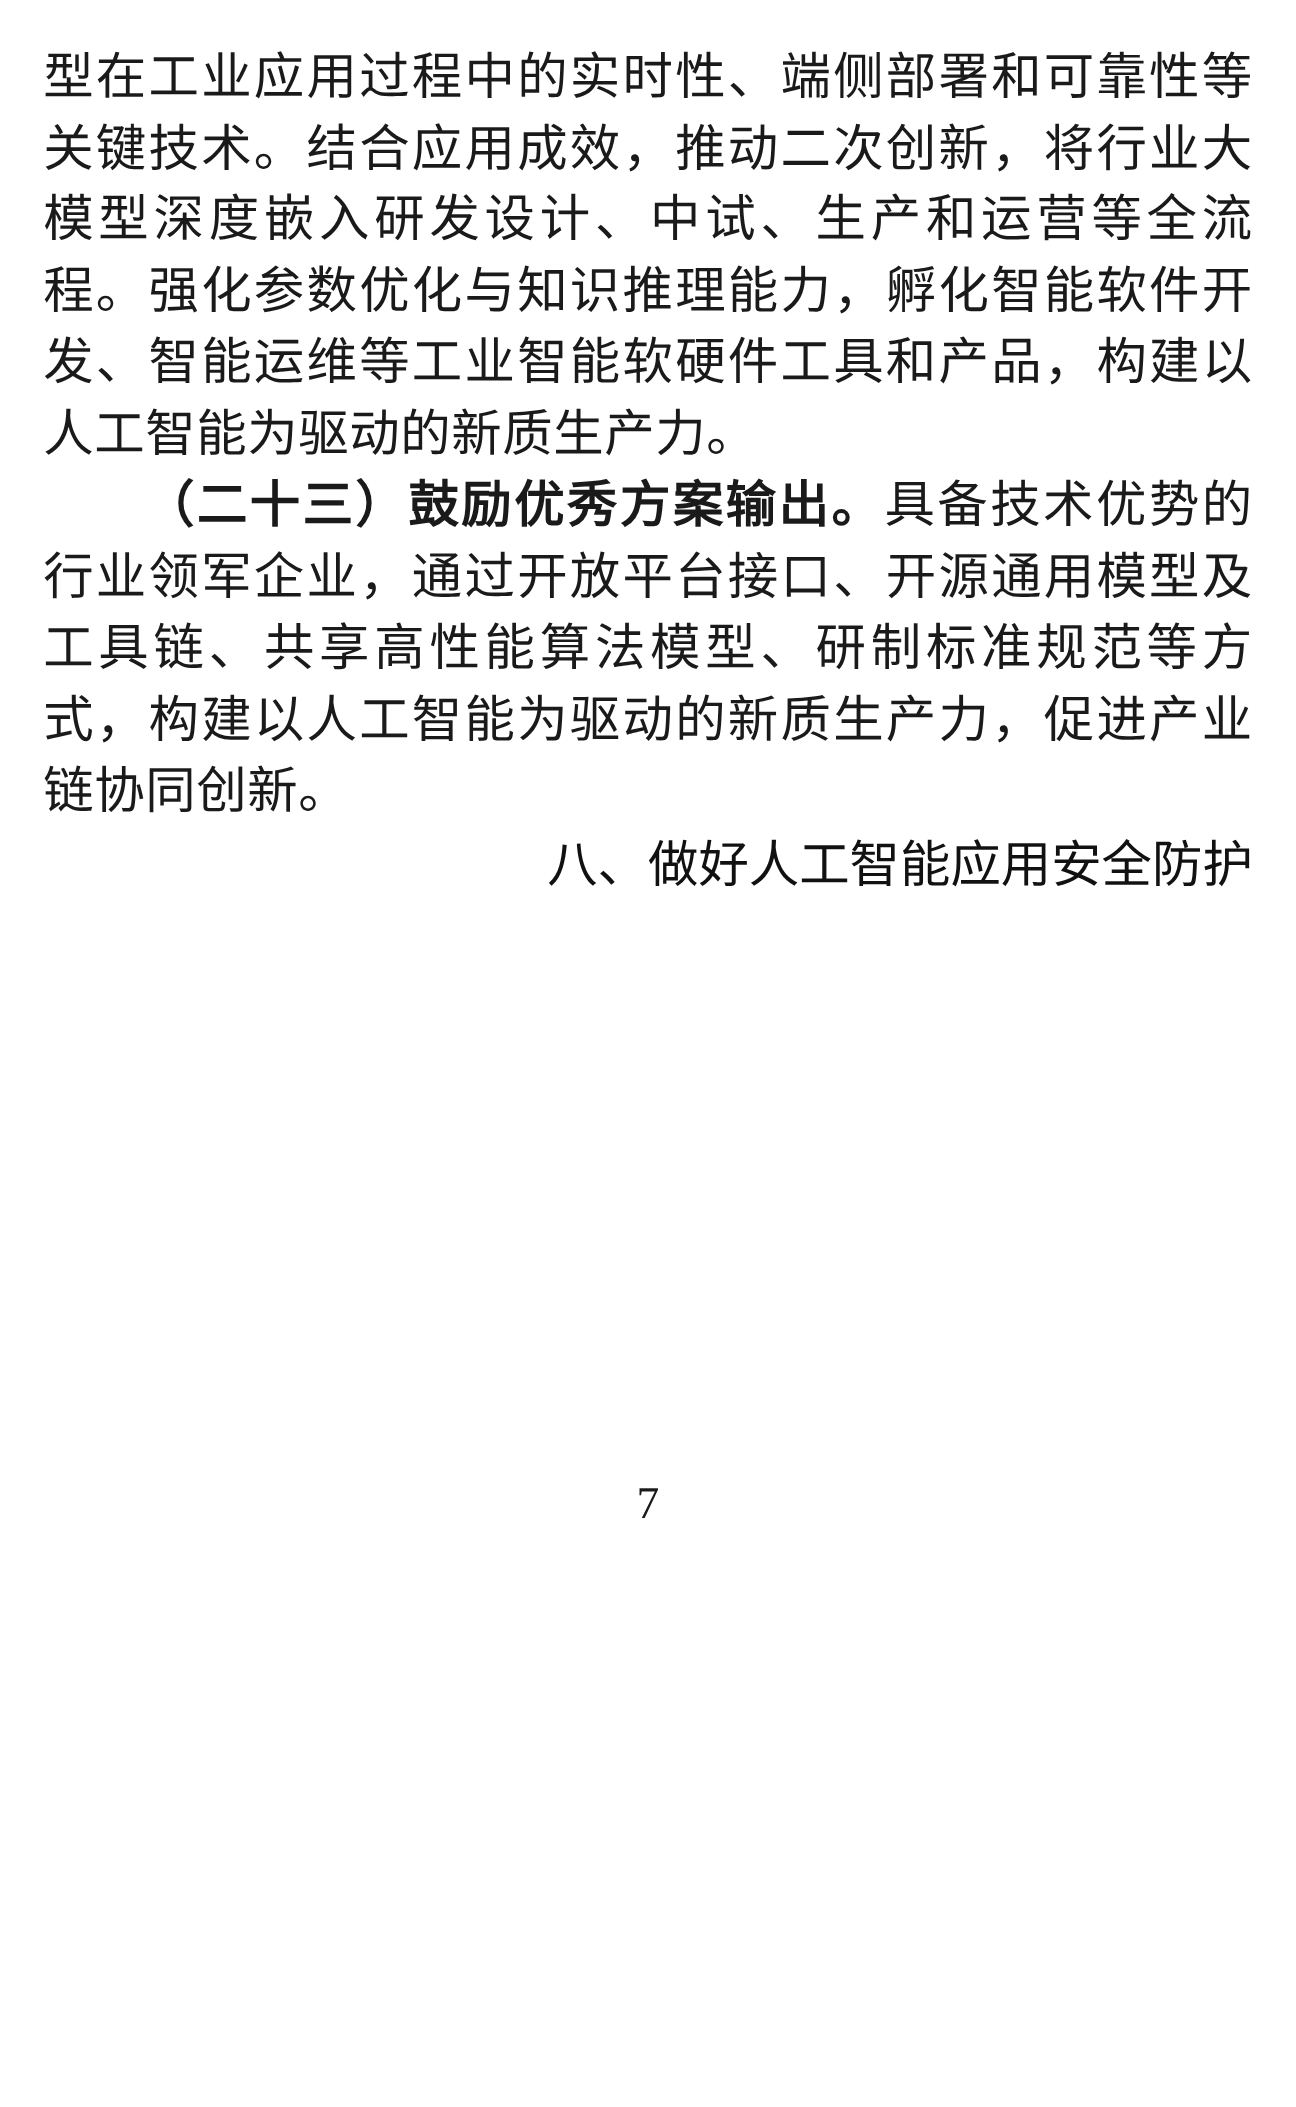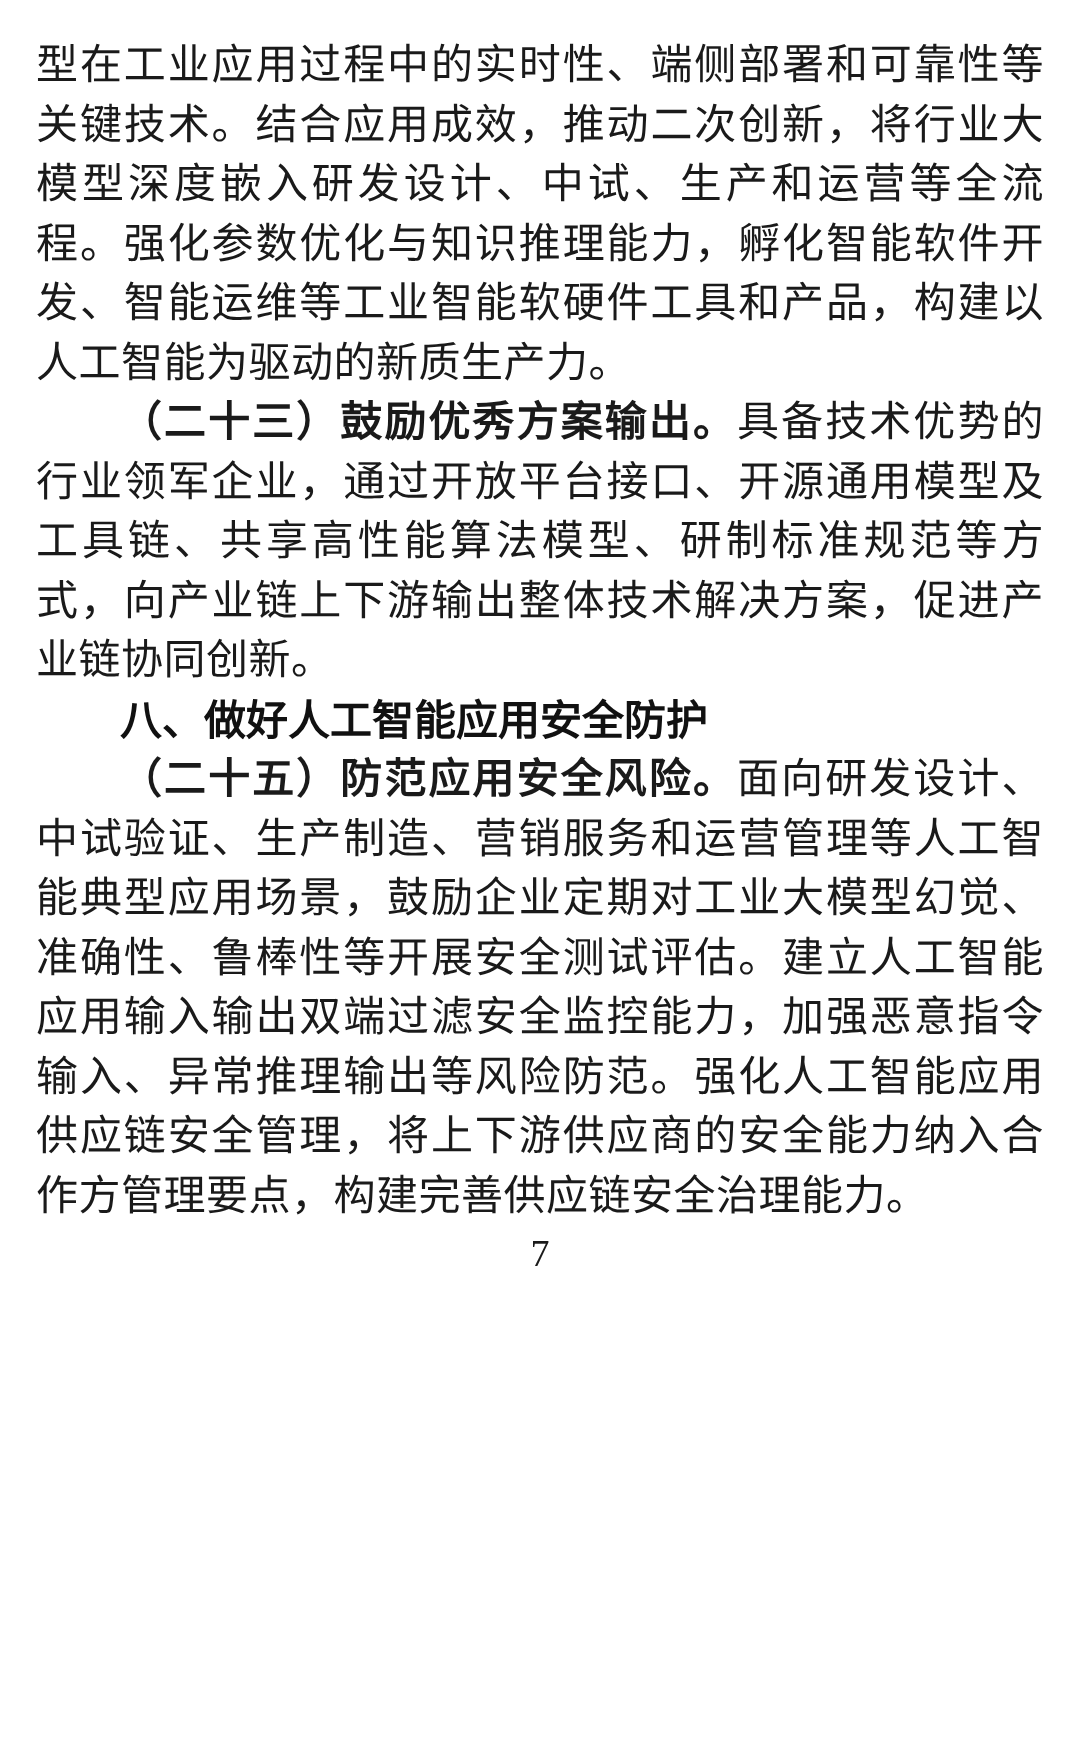--- a/index.html
+++ b/index.html
@@ -37,25 +37,25 @@
   .para.indent {
     text-indent: 2em;
   }
   .lead {
     font-weight: 700;
     margin-top: 36px;
   }
   .section-heading {
     margin: 0;
     font-family: "DejaVu Sans", "Liberation Sans", sans-serif;
-    font-weight: 700;
+    font-weight: 400;
     font-size: 42px;
     line-height: 59.5px;
     text-indent: 2em;
-    text-align: left;
+    text-align: right;
     color: #111111;
   }
   .page-footer {
     position: absolute;
     left: 0;
     right: 0;
     bottom: 22px;
     text-align: center;
   }
   .page-number {
@@ -67,26 +67,25 @@
 </style>
 </head>
 <body>
 
 <div class="page">
 
   <div class="text-block">
 
     <p class="para">型在工业应用过程中的实时性、端侧部署和可靠性等关键技术。结合应用成效，推动二次创新，将行业大模型深度嵌入研发设计、中试、生产和运营等全流程。强化参数优化与知识推理能力，孵化智能软件开发、智能运维等工业智能软硬件工具和产品，构建以人工智能为驱动的新质生产力。</p>
 
-    <p class="para indent"><span class="lead">（二十三）鼓励优秀方案输出。</span><span>具备技术优势的行业领军企业，通过开放平台接口、开源通用模型及工具链、共享高性能算法模型、研制标准规范等方式，向产业链上下游输出整体技术解决方案，促进产业链协同创新。</span></p>
+    <p class="para indent"><span class="lead">（二十三）鼓励优秀方案输出。</span><span>具备技术优势的行业领军企业，通过开放平台接口、开源通用模型及工具链、共享高性能算法模型、研制标准规范等方式，构建以人工智能为驱动的新质生产力，促进产业链协同创新。</span></p>
 
     <h2 class="section-heading">八、做好人工智能应用安全防护</h2>
 
 
-    <p class="para indent"><span class="lead">（二十五）防范应用安全风险。</span><span>面向研发设计、中试验证、生产制造、营销服务和运营管理等人工智能典型应用场景，鼓励企业定期对工业大模型幻觉、准确性、鲁棒性等开展安全测试评估。建立人工智能应用输入输出双端过滤安全监控能力，加强恶意指令输入、异常推理输出等风险防范。强化人工智能应用供应链安全管理，将上下游供应商的安全能力纳入合作方管理要点，构建完善供应链安全治理能力。</span></p>
 
   </div>
 
   <div class="page-footer">
     <span class="page-number">7</span>
   </div>
 
 </div>
 
 </body></html>

